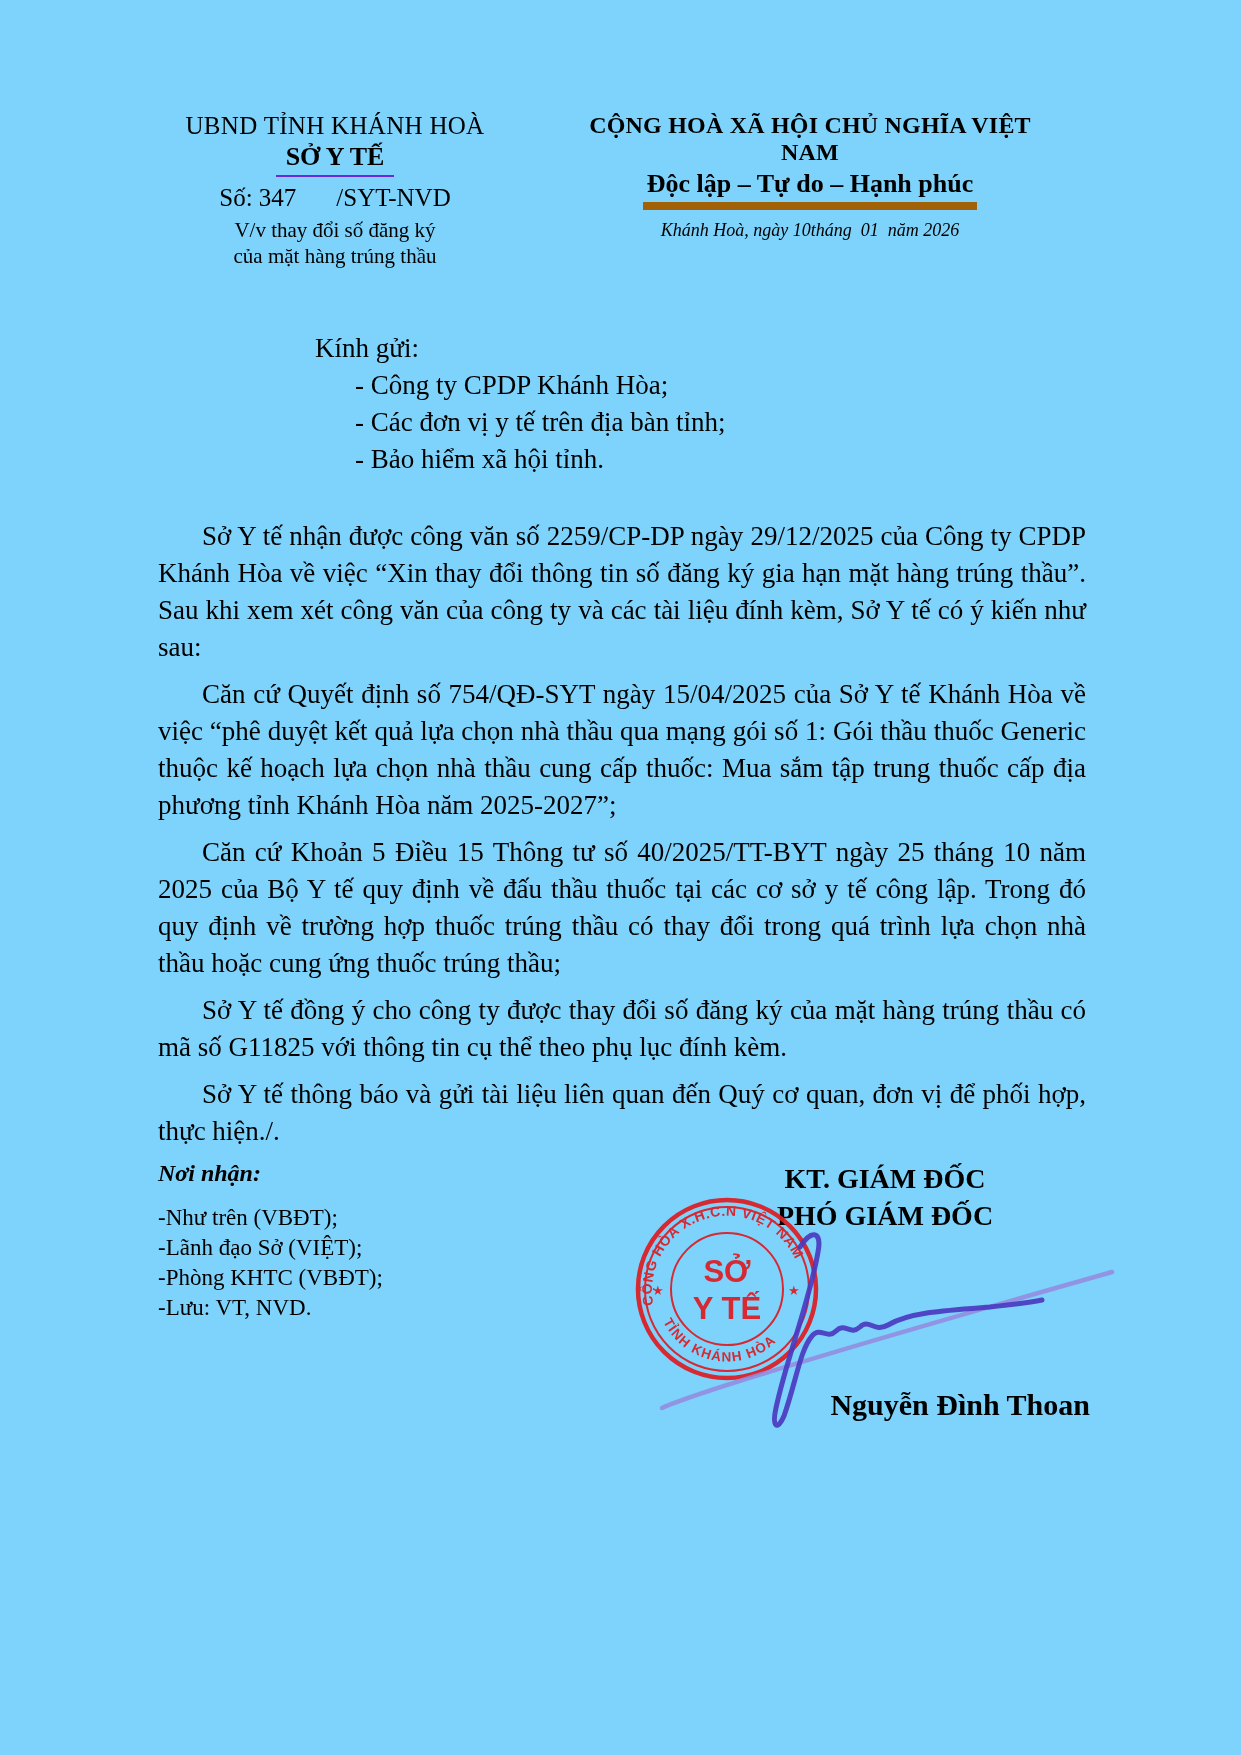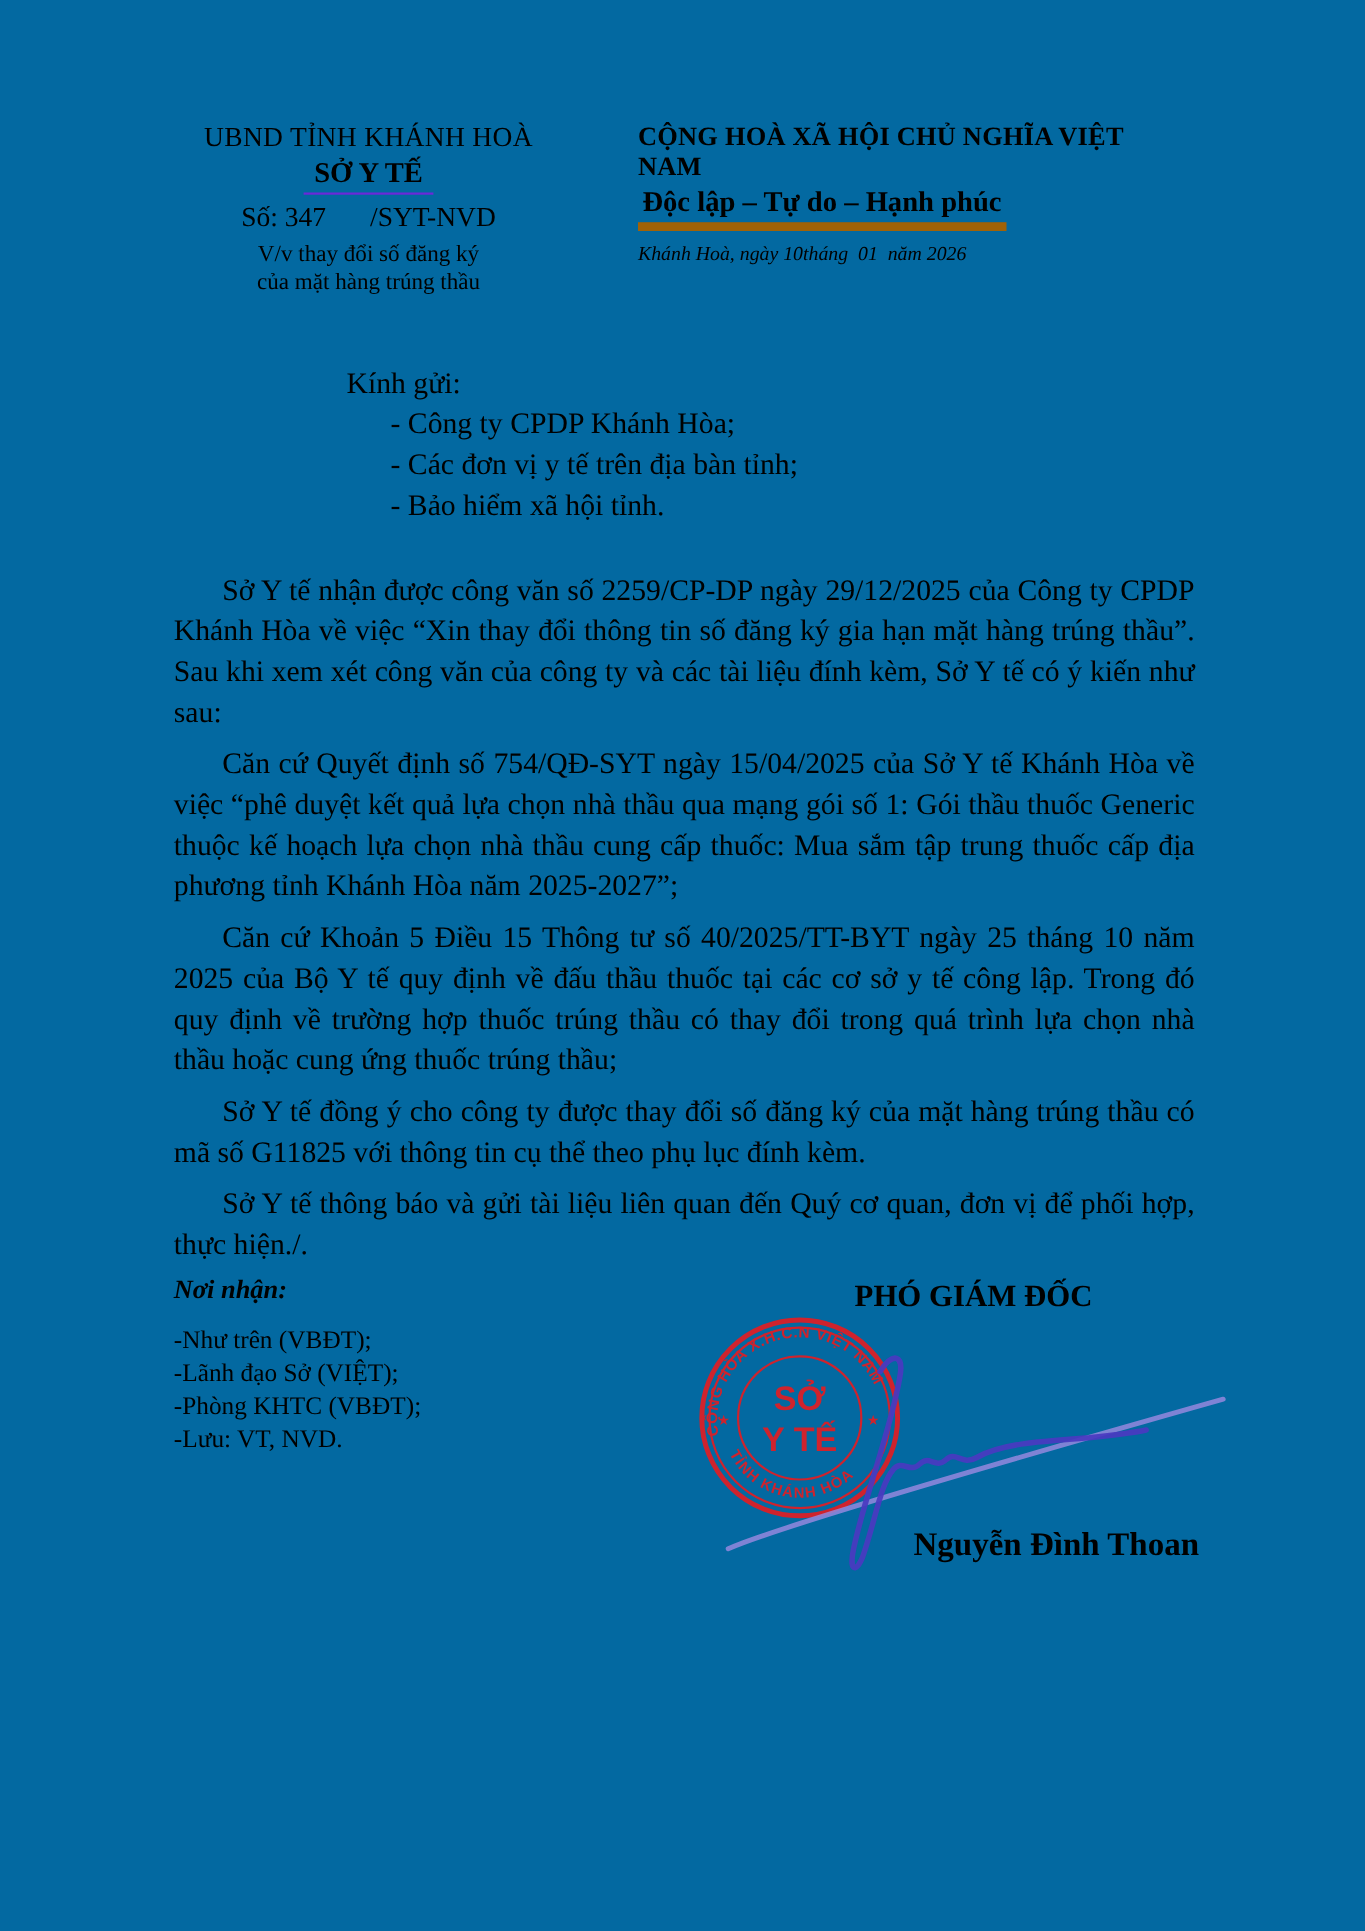--- a/index.html
+++ b/index.html
@@ -1,34 +1,34 @@
 <!DOCTYPE html>
 <html><head>
 <meta charset="utf-8">
 <style>
   html,body{margin:0;padding:0;background:#e8e8e8;}
   .page{
     position:relative;
     width:1241px;height:1755px;
     margin:0 auto;
-    background:#0369a1;
+    background:#7dd3fc;
     font-family:"Liberation Serif",serif;
     color:#000;
     overflow:hidden;
   }
   
   .header-left{position:absolute;left:140px;top:112px;width:390px;text-align:center;}
   .org-parent{font-size:25px;letter-spacing:.3px;}
   .org{font-size:26px;font-weight:bold;margin-top:2px;}
   .org .u{display:inline-block;border-bottom:2px solid #6d28d9;padding:0 10px 3px 10px;}
   .doc-no{font-size:25px;margin-top:7px;}
   .doc-no .gap{display:inline-block;width:40px;}
   .subject{font-size:21px;margin-top:5px;line-height:26px;}
 
-  .header-right{position:absolute;left:580px;top:112px;width:460px;}
+  .header-right{position:absolute;left:580px;top:112px;width:460px;text-align:center;}
   .motto1{font-size:24px;font-weight:bold;letter-spacing:.2px;}
   .motto2{font-size:26px;font-weight:bold;margin-top:3px;}
   .motto2 .u{display:inline-block;border-bottom:8px solid #a16207;padding:0 4px 3px 4px;}
   .dateline{font-size:18px;font-style:italic;margin-top:10px;white-space:pre;}
 
   
   .recipients{position:absolute;left:315px;top:330px;font-size:27px;line-height:37px;}
   .recipients .items{margin-left:40px;}
 
   
@@ -98,20 +98,21 @@
     <div class="noi-nhan-label">Nơi nhận:</div>
     <ul>
       <li>-Như trên (VBĐT);</li>
       <li>-Lãnh đạo Sở (VIỆT);</li>
       <li>-Phòng KHTC (VBĐT);</li>
       <li>-Lưu: VT, NVD.</li>
     </ul>
   </div>
 
   <div class="sig-titles">
+    <div>KT. GIÁM ĐỐC</div>
     <div>PHÓ GIÁM ĐỐC</div>
   </div>
 
   <svg class="stamp-svg" viewBox="0 0 190 190" aria-hidden="true">
     <g fill="none" stroke="#dc1f26">
       <circle cx="95" cy="95" r="89" stroke-width="4.5"></circle>
       <circle cx="95" cy="95" r="82" stroke-width="2"></circle>
       <circle cx="95" cy="95" r="56" stroke-width="2"></circle>
     </g>
     <defs>

